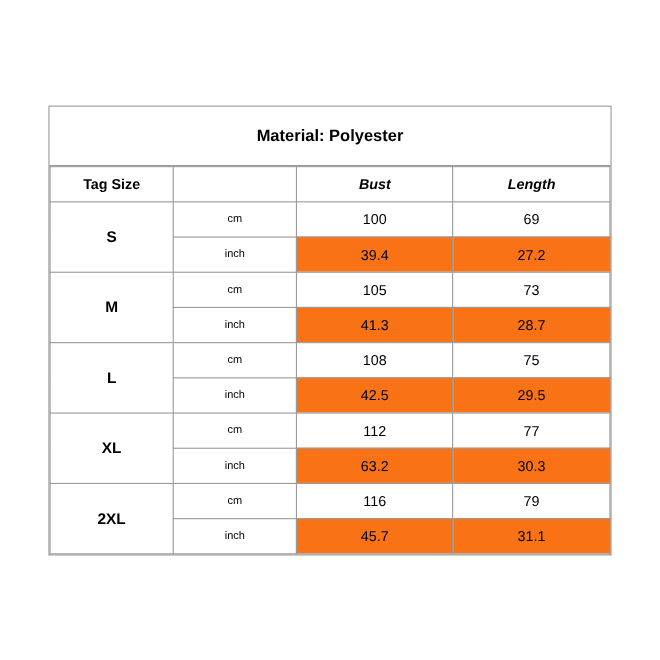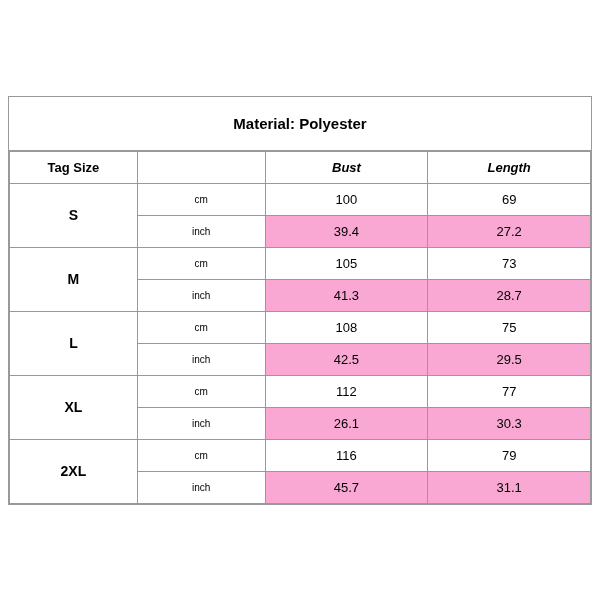--- a/index.html
+++ b/index.html
@@ -7,21 +7,21 @@
       width: 600px;
       height: 600px;
       display: flex;
       align-items: center;
       justify-content: center;
       background: #fff;
       font-family: Arial, sans-serif;
       font-size: 13px;
     }
     .container {
-      width: 584px;
+      width: 512px;
       border: 1px solid #999;
     }
     .title-row {
       text-align: center;
       padding: 18px 10px;
       font-weight: bold;
       font-size: 15px;
       border-bottom: 1px solid #999;
     }
     table {
@@ -48,21 +48,21 @@
       font-weight: bold;
       font-size: 14px;
     }
     .unit-cell {
       font-size: 10px;
     }
     .unit-cell.inch {
       font-weight: normal;
     }
     .shaded {
-      background-color: #f9a8d4;
+      background-color: #f97316;
     }
     thead th {
       font-weight: bold;
       background: #fff;
     }
   </style>
 </head>
 <body>
 
 <div class="container">
@@ -111,21 +111,21 @@
           <td class="shaded">29.5</td>
         </tr>
         <tr>
           <td rowspan="2" class="tag-size-cell">XL</td>
           <td class="unit-cell">cm</td>
           <td>112</td>
           <td>77</td>
         </tr>
         <tr>
           <td class="unit-cell inch">inch</td>
-          <td class="shaded">26.1</td>
+          <td class="shaded">63.2</td>
           <td class="shaded">30.3</td>
         </tr>
         <tr>
           <td rowspan="2" class="tag-size-cell">2XL</td>
           <td class="unit-cell">cm</td>
           <td>116</td>
           <td>79</td>
         </tr>
         <tr>
           <td class="unit-cell inch">inch</td>

